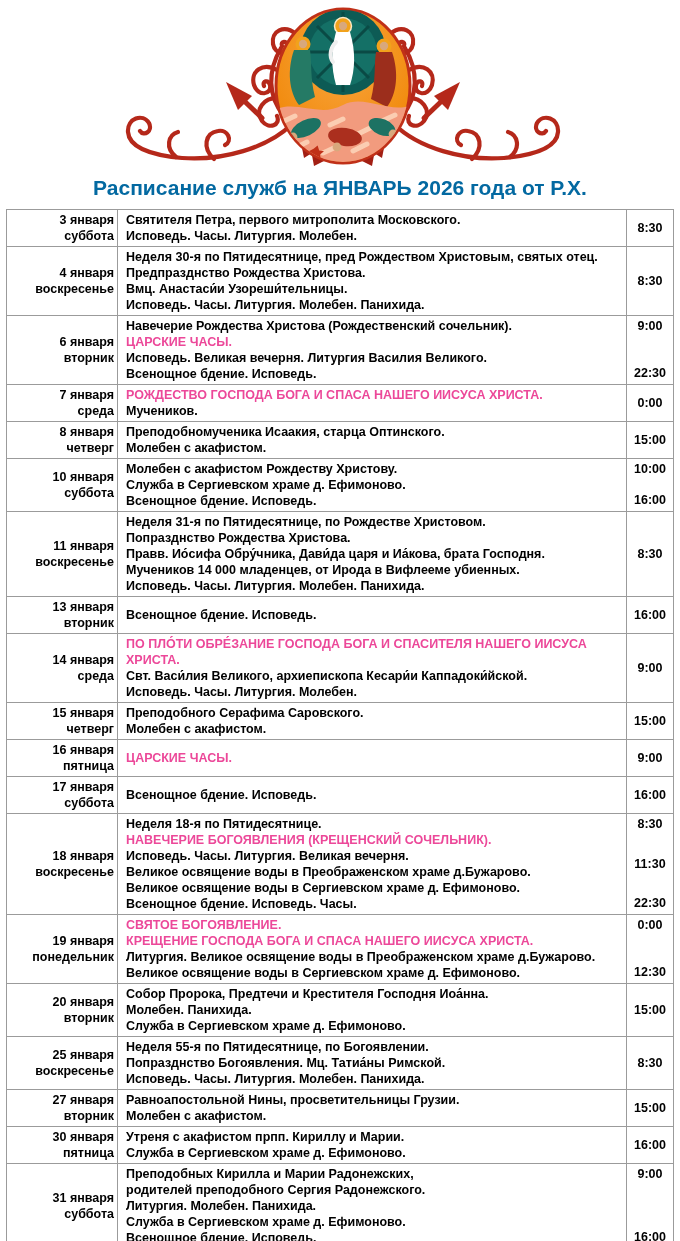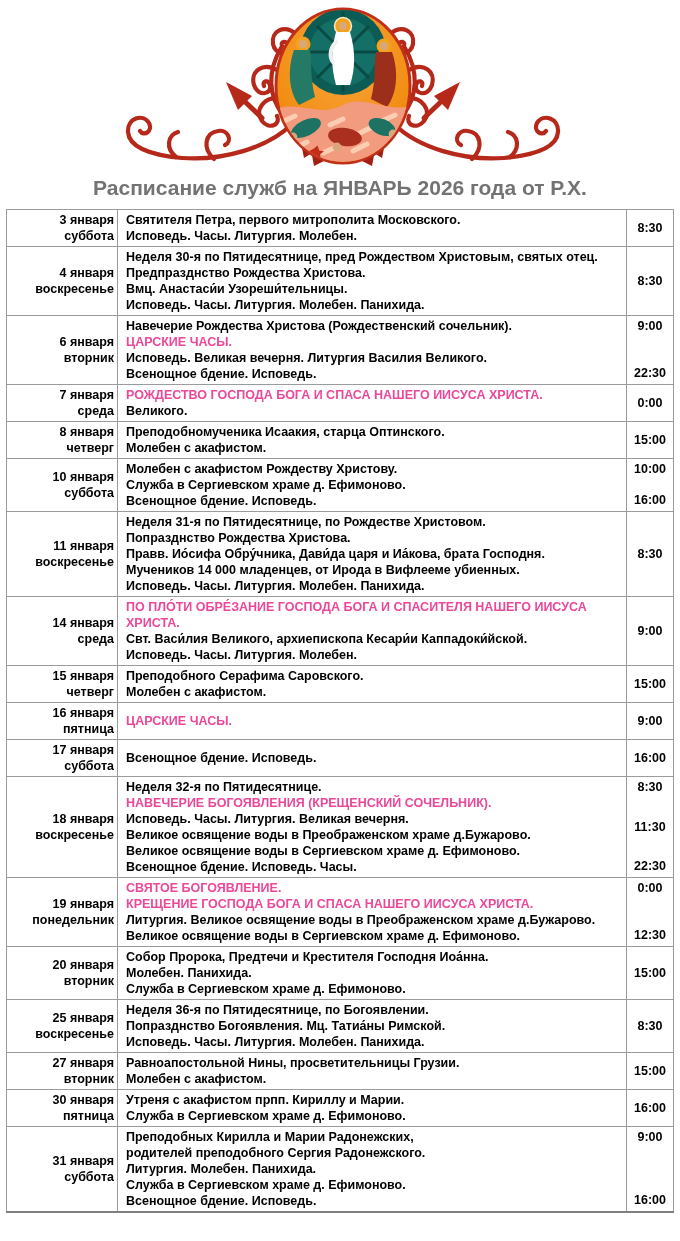--- a/index.html
+++ b/index.html
@@ -4,21 +4,21 @@
 <style>
   html,body{margin:0;padding:0;background:#ffffff;}
   .page{
     width:680px; min-height:1241px; margin:0 auto; background:#fff;
     font-family:"Liberation Sans", sans-serif;
   }
   .header{width:680px; height:172px; position:relative;}
   .header svg{display:block;}
   .title{
     text-align:center; font-weight:bold; font-size:21px; line-height:24px;
-    color:#737373; margin:4px 0 9px 0; letter-spacing:0px;
+    color:#0369a1; margin:4px 0 9px 0; letter-spacing:0px;
   }
   table.sched{
     border-collapse:collapse; table-layout:fixed;
     width:668px; margin:0 6px;
     font-size:12.5px; font-weight:bold; color:#000;
   }
   table.sched, table.sched td{border:1px solid #9b9b9b;}
   table.sched{border-bottom:2px solid #7f7f7f;}
   td{vertical-align:middle;}
   td.date-cell{width:104px; text-align:center; padding:2px 3px;}
@@ -162,21 +162,21 @@
             </div>
           </td>
         </tr>
         <tr>
           <td class="date-cell">
             <div class="date">7 января</div>
             <div class="weekday">среда</div>
           </td>
           <td class="desc-cell">
             <div class="line red">РОЖДЕСТВО ГОСПОДА БОГА И СПАСА НАШЕГО ИИСУСА ХРИСТА.</div>
-            <div class="line">Великого.</div>
+            <div class="line">Мучеников.</div>
           </td>
           <td class="time-cell">
             <div class="time-stack single">
               <div class="time">0:00</div>
             </div>
           </td>
         </tr>
         <tr>
           <td class="date-cell">
             <div class="date">8 января</div>
@@ -222,20 +222,34 @@
             <div class="line">Исповедь. Часы. Литургия. Молебен. Панихида.</div>
           </td>
           <td class="time-cell">
             <div class="time-stack single">
               <div class="time">8:30</div>
             </div>
           </td>
         </tr>
         <tr>
           <td class="date-cell">
+            <div class="date">13 января</div>
+            <div class="weekday">вторник</div>
+          </td>
+          <td class="desc-cell">
+            <div class="line">Всенощное бдение. Исповедь.</div>
+          </td>
+          <td class="time-cell">
+            <div class="time-stack single">
+              <div class="time">16:00</div>
+            </div>
+          </td>
+        </tr>
+        <tr>
+          <td class="date-cell">
             <div class="date">14 января</div>
             <div class="weekday">среда</div>
           </td>
           <td class="desc-cell">
             <div class="line red">ПО ПЛО́ТИ ОБРЕ́ЗАНИЕ ГОСПОДА БОГА И СПАСИТЕЛЯ НАШЕГО ИИСУСА ХРИСТА.</div>
             <div class="line">Свт. Васи́лия Великого, архиепископа Кесари́и Каппадоки́йской.</div>
             <div class="line">Исповедь. Часы. Литургия. Молебен.</div>
           </td>
           <td class="time-cell">
             <div class="time-stack single">
@@ -285,21 +299,21 @@
               <div class="time">16:00</div>
             </div>
           </td>
         </tr>
         <tr>
           <td class="date-cell">
             <div class="date">18 января</div>
             <div class="weekday">воскресенье</div>
           </td>
           <td class="desc-cell">
-            <div class="line">Неделя 32-я по Пятидесятнице.</div>
+            <div class="line">Неделя 18-я по Пятидесятнице.</div>
             <div class="line red">НАВЕЧЕРИЕ БОГОЯВЛЕНИЯ (КРЕЩЕНСКИЙ СОЧЕЛЬНИК).</div>
             <div class="line">Исповедь. Часы. Литургия. Великая вечерня.</div>
             <div class="line">Великое освящение воды в Преображенском храме д.Бужарово.</div>
             <div class="line">Великое освящение воды в Сергиевском храме д. Ефимоново.</div>
             <div class="line">Всенощное бдение. Исповедь. Часы.</div>
           </td>
           <td class="time-cell">
             <div class="time-stack multi">
               <div class="time">8:30</div>
               <div class="time">11:30</div>
@@ -340,21 +354,21 @@
               <div class="time">15:00</div>
             </div>
           </td>
         </tr>
         <tr>
           <td class="date-cell">
             <div class="date">25 января</div>
             <div class="weekday">воскресенье</div>
           </td>
           <td class="desc-cell">
-            <div class="line">Неделя 36-я по Пятидесятнице, по Богоявлении.</div>
+            <div class="line">Неделя 55-я по Пятидесятнице, по Богоявлении.</div>
             <div class="line">Попразднство Богоявления. Мц. Татиа́ны Римской.</div>
             <div class="line">Исповедь. Часы. Литургия. Молебен. Панихида.</div>
           </td>
           <td class="time-cell">
             <div class="time-stack single">
               <div class="time">8:30</div>
             </div>
           </td>
         </tr>
         <tr>

